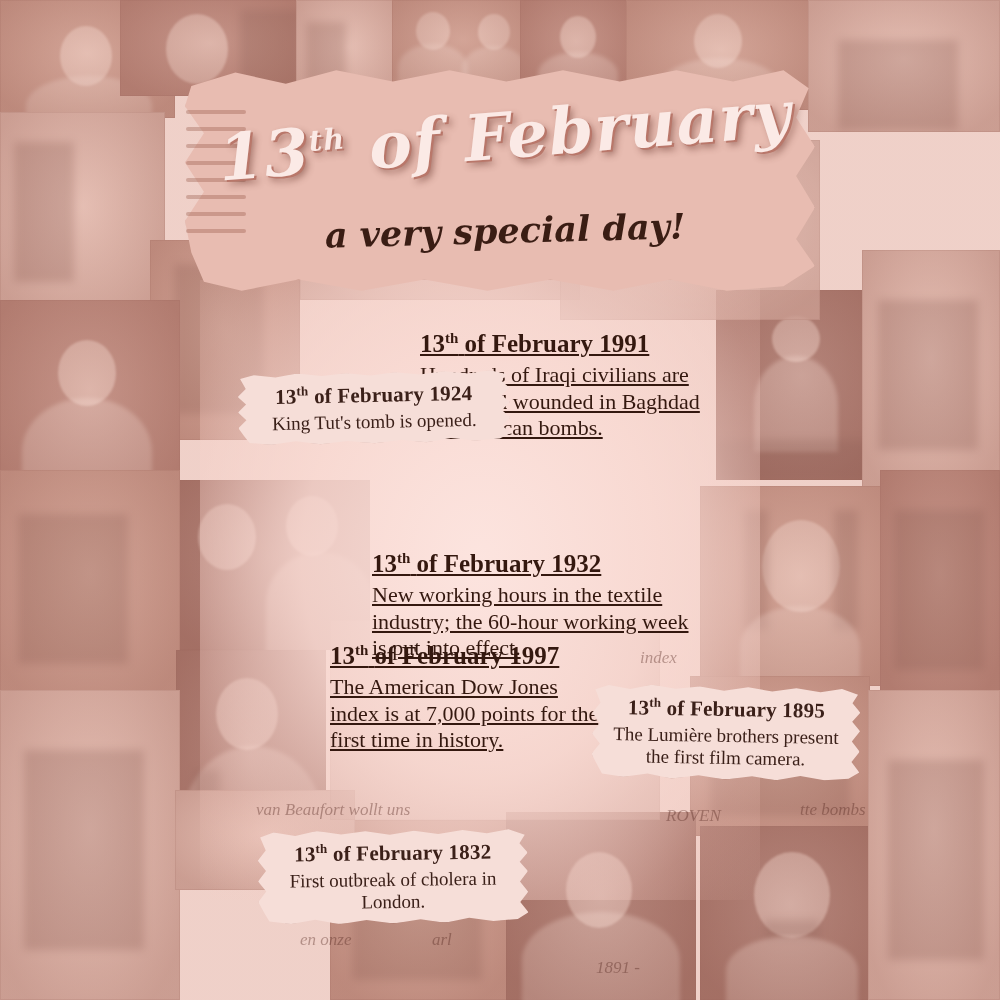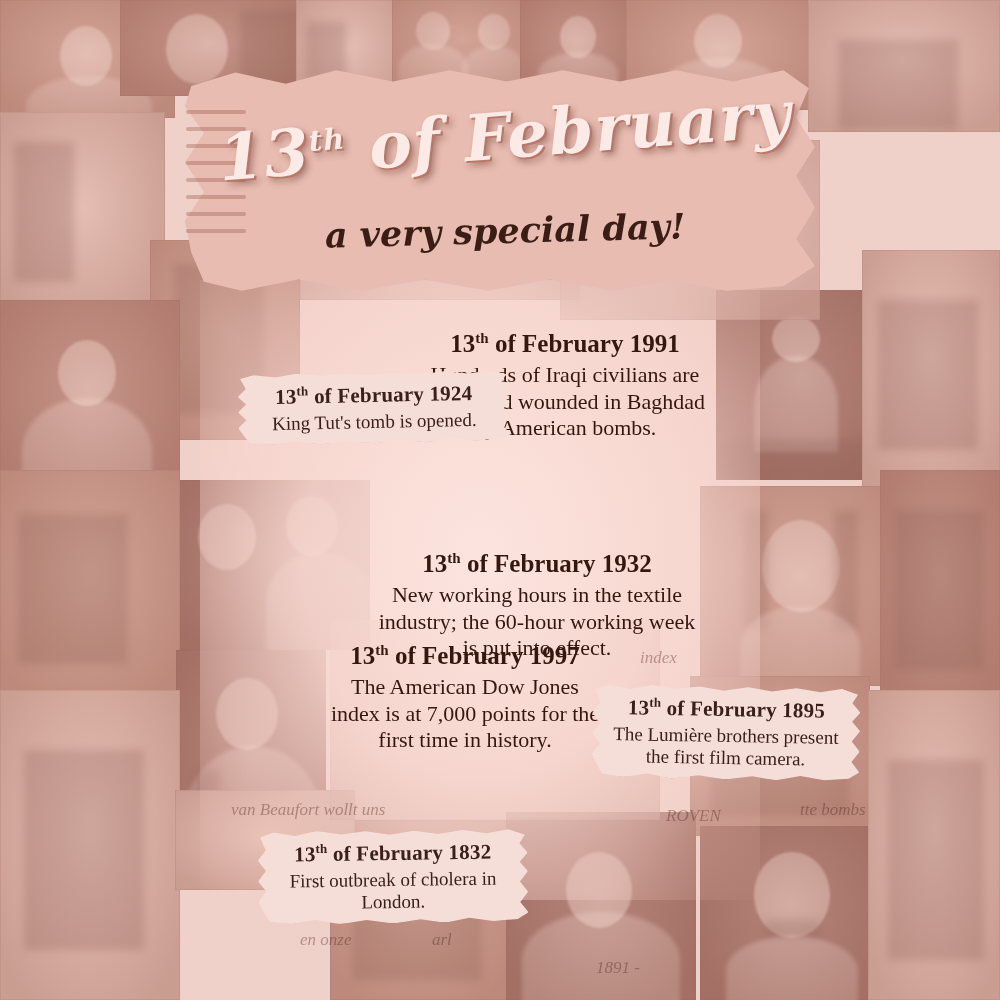--- a/index.html
+++ b/index.html
@@ -107,22 +107,23 @@
     vertical-align: super;
   }
   .note .nt-text {
     font-size: 19px;
     line-height: 1.17;
   }
 
   
   .entry {
     position: absolute;
-    text-align: center;
+    text-align: left;
     color: #34180f;
+    text-decoration: underline;
   }
   .entry .e-date {
     font-weight: bold;
     font-size: 25px;
     margin-bottom: 4px;
     white-space: nowrap;
   }
   .entry .e-date sup {
     font-size: 0.6em;
     vertical-align: super;
@@ -346,21 +347,21 @@
       <div class="vignette"></div>
     </div>
     <div class="photo ph-lite" style="left:330px;top:620px;width:330px;height:200px;opacity:.6;">
       <div class="vignette"></div>
     </div>
   </div>
 
   <div id="wash"></div>
   <div id="center-glow"></div>
 
-  <div class="newsprint" style="left:231px;top:800px;text-align:center;">van Beaufort wollt uns</div>
+  <div class="newsprint" style="left:256px;top:800px;text-align:center;">van Beaufort wollt uns</div>
   <div class="newsprint" style="left:640px;top:648px;">index</div>
   <div class="newsprint" style="left:666px;top:806px;">ROVEN</div>
   <div class="newsprint" style="left:800px;top:800px;">tte bombs</div>
   <div class="newsprint" style="left:300px;top:930px;">en onze</div>
   <div class="newsprint" style="left:432px;top:930px;font-style:italic;">arl</div>
   <div class="newsprint" style="left:596px;top:958px;text-align:right;">1891 -</div>
 
   <div id="banner"></div>
   <div id="banner-lines">
     <i></i>

